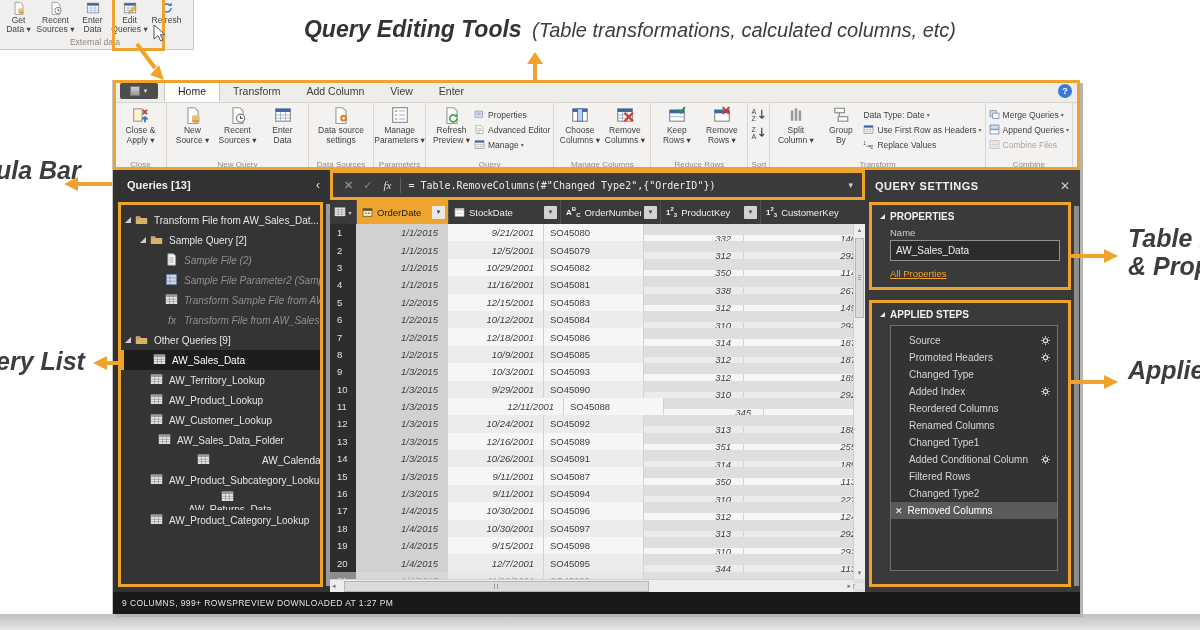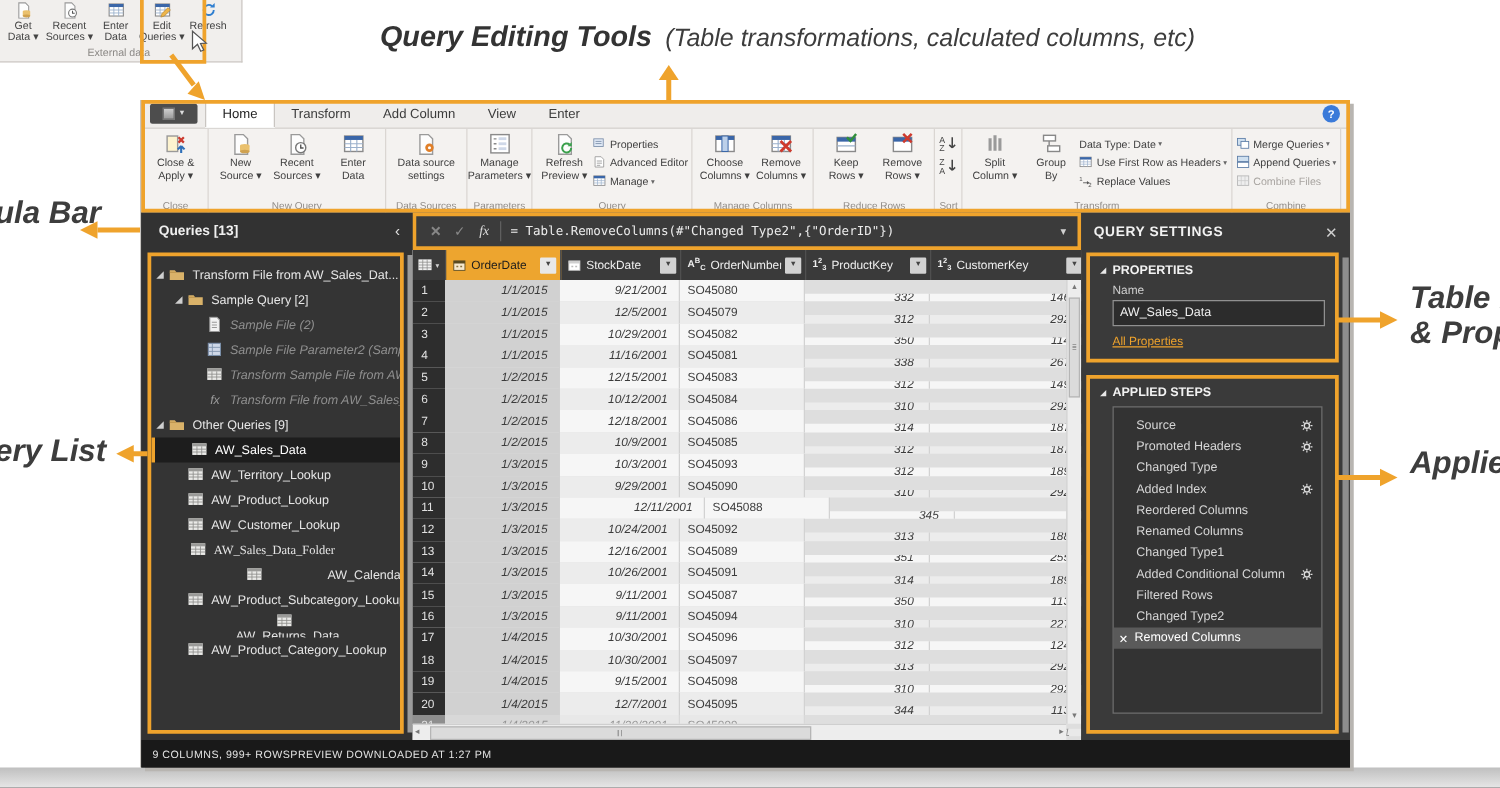--- a/index.html
+++ b/index.html
@@ -561,21 +561,21 @@
           </div>
           <div class="q-item" style="padding-left: 19px;">
             <span style="width: 10px; flex: 0 0 auto;"></span>
             <span class="q-ico"><span><svg class="ic" width="13" height="13" viewBox="0 0 16 16">
                   <rect x="1" y="2" width="14" height="11.5" fill="#e9e9e7"></rect>
                   <rect x="1" y="2" width="14" height="3" fill="#9a9a98"></rect>
                   <path d="M5.6 5v8.5 M10.3 5v8.5 M1 7.8h14 M1 10.6h14" stroke="#8a8a88" stroke-width=".8"></path>
                 </svg></span></span>
             <span>AW_Customer_Lookup</span>
           </div>
-          <div class="q-item" style="padding-left: 21px; font-family: Liberation Serif, serif;">
+          <div class="q-item" style="padding-left: 27px;">
             <span style="width: 10px; flex: 0 0 auto;"></span>
             <span class="q-ico"><span><svg class="ic" width="13" height="13" viewBox="0 0 16 16">
                   <rect x="1" y="2" width="14" height="11.5" fill="#e9e9e7"></rect>
                   <rect x="1" y="2" width="14" height="3" fill="#9a9a98"></rect>
                   <path d="M5.6 5v8.5 M10.3 5v8.5 M1 7.8h14 M1 10.6h14" stroke="#8a8a88" stroke-width=".8"></path>
                 </svg></span></span>
             <span>AW_Sales_Data_Folder</span>
           </div>
           <div class="q-item" style="padding-left: 20px; gap: 46px;">
             <span style="width: 10px; flex: 0 0 auto;"></span>
@@ -641,21 +641,21 @@
               <span>
                 <svg class="ic" width="11" height="11" viewBox="0 0 16 16">
                   <rect x="1.5" y="2.5" width="13" height="11" fill="#f6e9cf" stroke="#5a4a20"></rect>
                   <rect x="1.5" y="2.5" width="13" height="3" fill="#5a4a20"></rect>
                   <path d="M4.5 8h2.2v2H4.5z M9 8h2.2v2H9z" fill="#8a7440"></path>
                 </svg>
               </span>
               <span class="hname">OrderDate</span>
               <span class="t-drop" style="background: rgb(232, 232, 232);">▼</span>
             </div>
-            <div class="t-h" style="width: 96px; align-items: center;">
+            <div class="t-h" style="width: 112px; align-items: center;">
               <span>
                 <svg class="ic" width="11" height="11" viewBox="0 0 16 16">
                   <rect x="1.5" y="2.5" width="13" height="11" fill="#fff" stroke="#bbb"></rect>
                   <rect x="1.5" y="2.5" width="13" height="3" fill="#cfcfcf"></rect>
                   <path d="M4.5 8h2.2v2H4.5z M9 8h2.2v2H9z" fill="#bbb"></path>
                 </svg>
               </span>
               <span class="hname">StockDate</span>
               <span class="t-drop">▼</span>
             </div>

